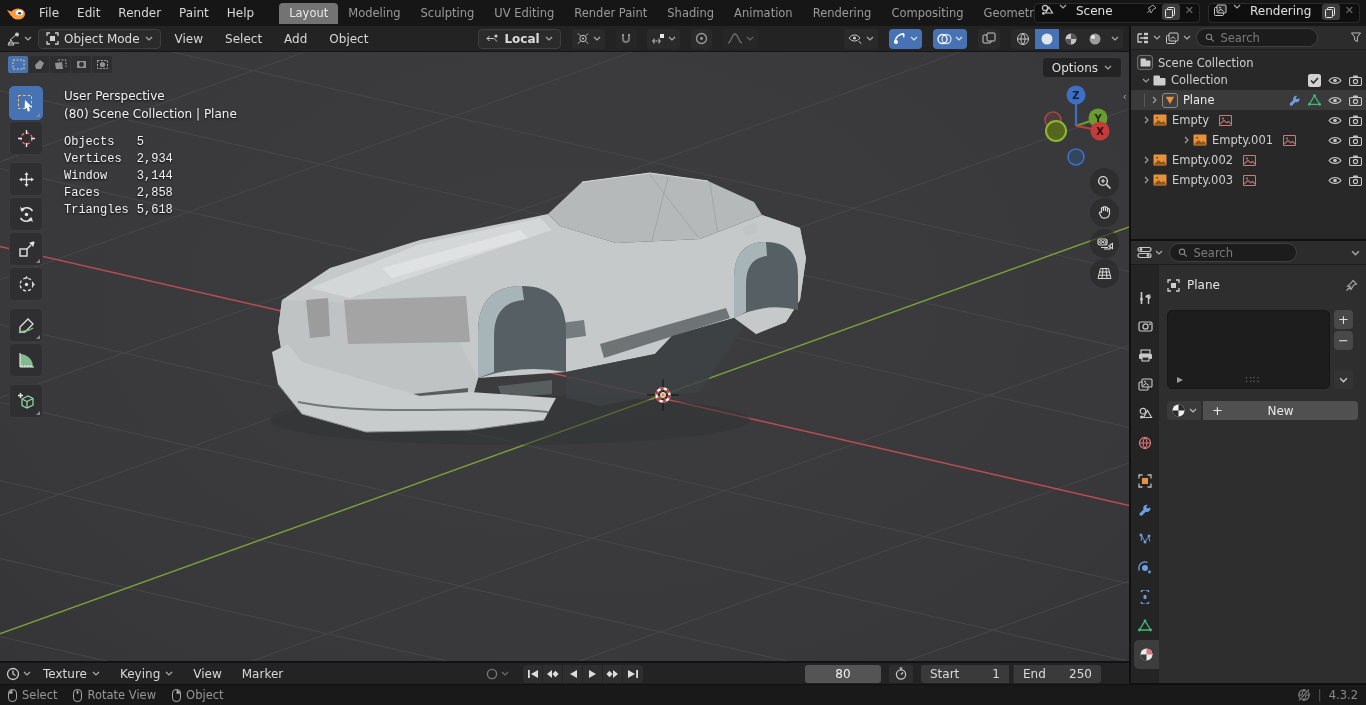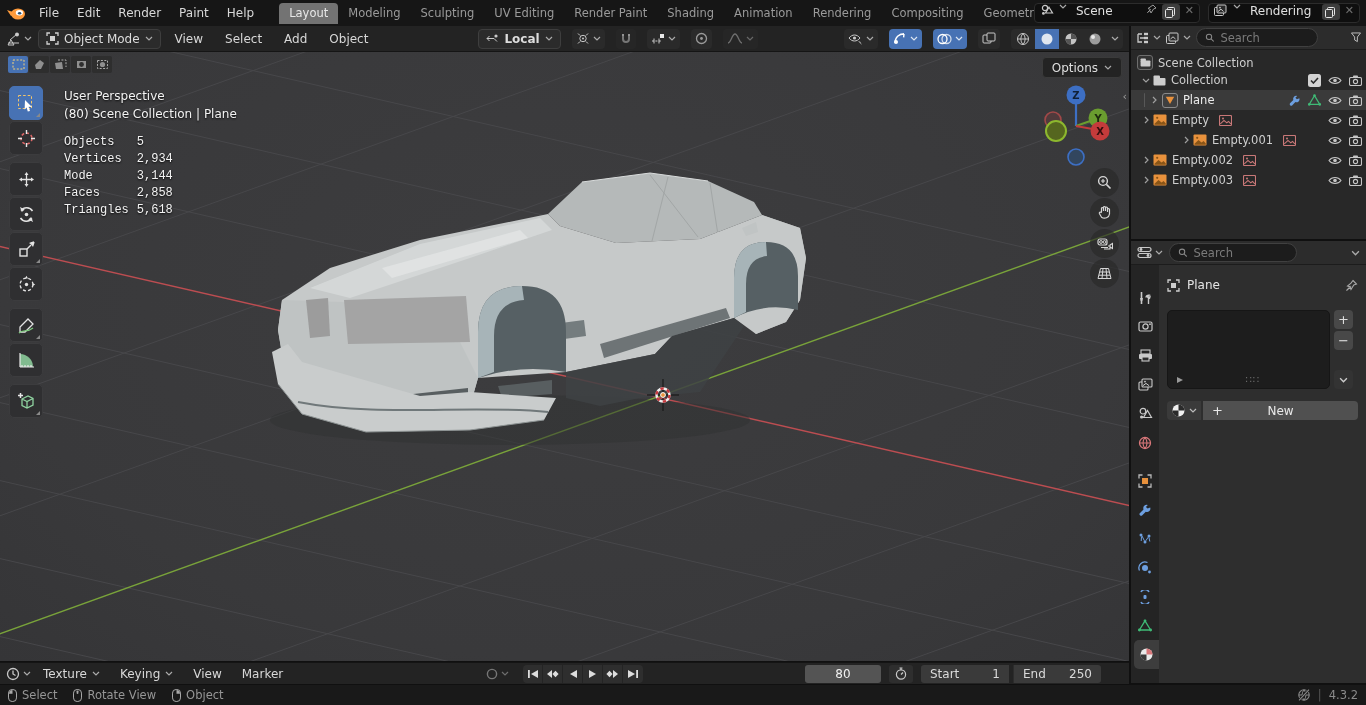--- a/index.html
+++ b/index.html
@@ -541,21 +541,21 @@
           <tbody>
               <tr>
                 <td class="lbl">Objects</td>
                 <td>5</td>
               </tr>
           <tr>
                 <td class="lbl">Vertices</td>
                 <td>2,934</td>
               </tr>
           <tr>
-                <td class="lbl">Mode</td>
+                <td class="lbl">Window</td>
                 <td>3,144</td>
               </tr>
           <tr>
                 <td class="lbl">Faces</td>
                 <td>2,858</td>
               </tr>
           <tr>
                 <td class="lbl">Triangles</td>
                 <td>5,618</td>
               </tr>

